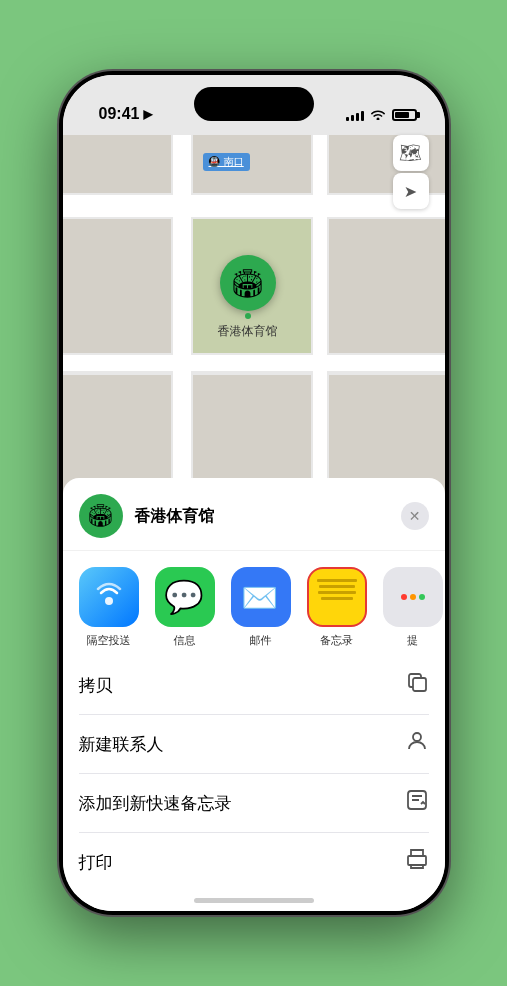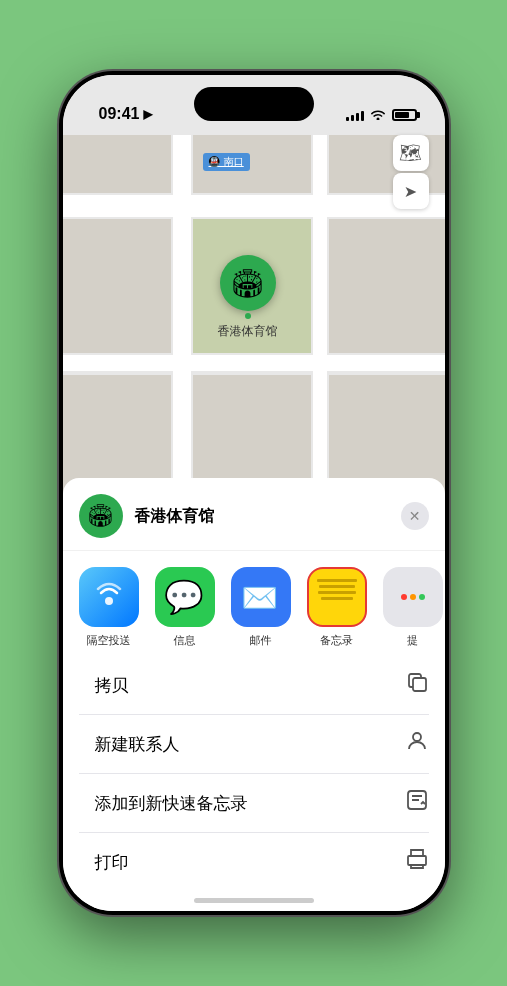--- a/index.html
+++ b/index.html
@@ -358,21 +358,20 @@
       cursor: pointer;
     }
 
     .action-row:last-child {
       border-bottom: none;
     }
 
     .action-label {
       font-size: 17px;
       color: #000;
-      margin-left: 16px;
     }
 
     .action-icon {
       font-size: 22px;
       color: #555;
     }
 
     
     .home-indicator {
       position: absolute;

